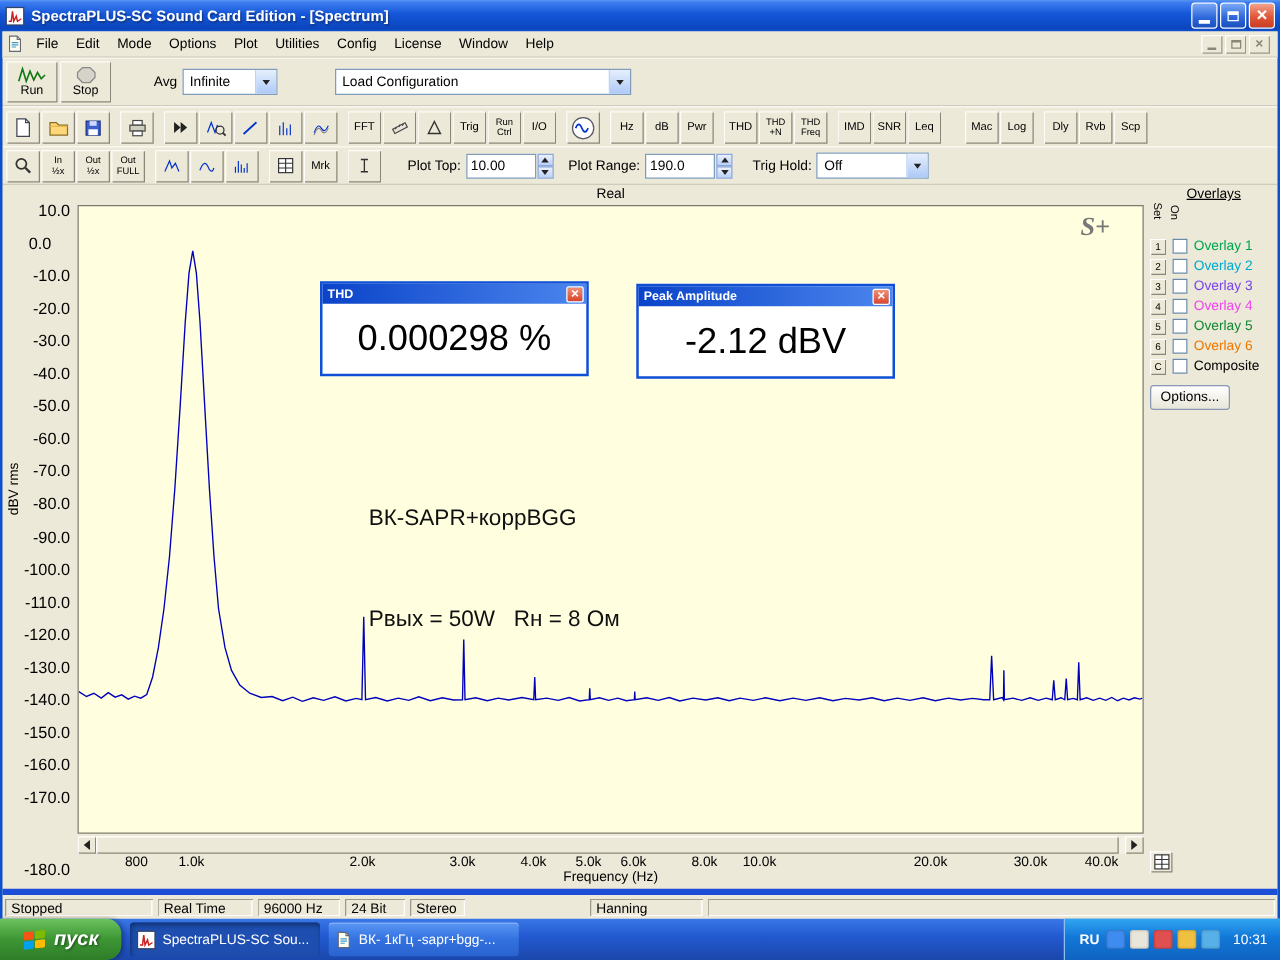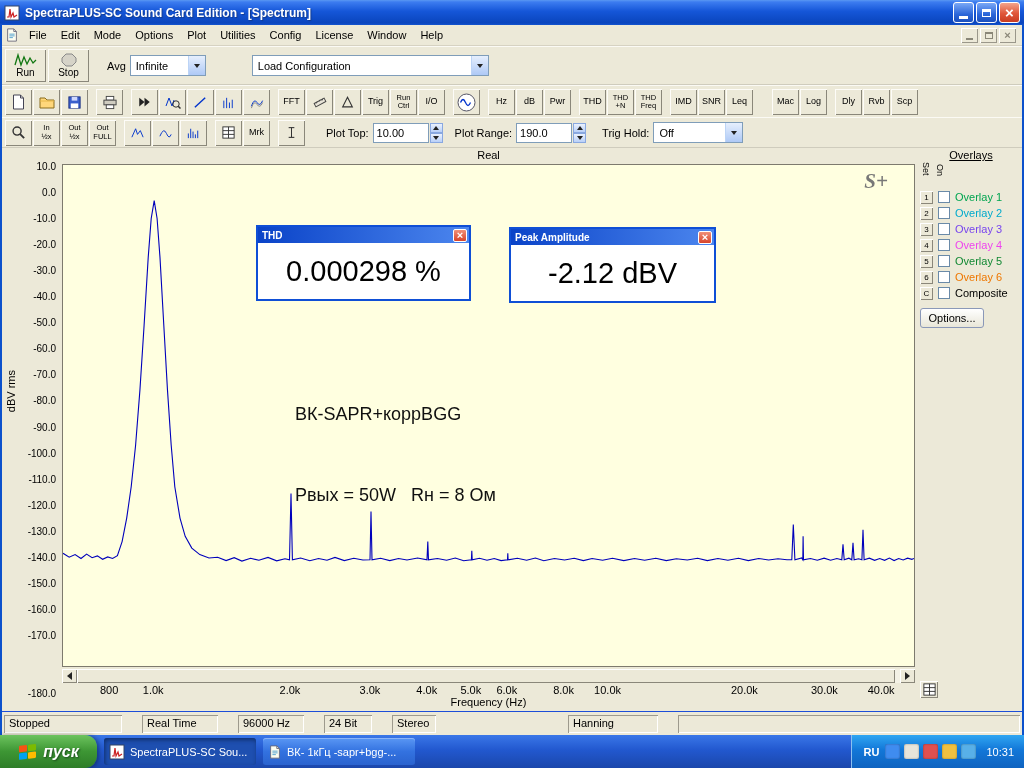--- a/index.html
+++ b/index.html
@@ -42,21 +42,21 @@
 .tri-up{width:0;height:0;border-left:3px solid transparent;border-right:3px solid transparent;border-bottom:4px solid #222}
 .tri-dn2{width:0;height:0;border-left:3px solid transparent;border-right:3px solid transparent;border-top:4px solid #222}
 .tri-left{width:0;height:0;border-top:4px solid transparent;border-bottom:4px solid transparent;border-right:5px solid #222}
 .tri-right{width:0;height:0;border-top:4px solid transparent;border-bottom:4px solid transparent;border-left:5px solid #222}
 .field{height:20px;border:1px solid #7f9db9;background:#fff;font-size:11px;padding:0 3px;font-family:inherit}
 .spin{display:flex;flex-direction:column;width:13px;height:20px;margin-left:1px}
 .spin-btn{flex:1;background:linear-gradient(#eaf1fd,#b9d0f8);border:1px solid #89a8e0;display:flex;align-items:center;justify-content:center}
 
 .plot-title{position:absolute;left:62px;top:149px;width:853px;text-align:center;z-index:5}
 .y-axis-title{position:absolute;left:5px;top:370px;writing-mode:vertical-rl;transform:rotate(180deg);font-size:11px}
-.ytick{position:absolute;left:8px;width:48px;text-align:right;font-size:10px}
+.ytick{position:absolute;left:8px;width:48px;text-align:right;font-size:13px}
 .plot-area{position:absolute;left:62px;top:164px;width:853px;height:503px;background:#ffffe0;border:1px solid #7d7a6e;z-index:1}
 .plot-area svg{position:absolute;left:0;top:0}
 .plot-logo{position:absolute;right:26px;top:4px;font-family:"Liberation Serif","DejaVu Serif",serif;font-style:italic;font-weight:bold;font-size:21px;color:#787878}
 .float-win{position:absolute;border:2px solid #0f4fd6;background:#fff;z-index:10}
 .fw-title{height:16px;background:linear-gradient(90deg,#0a43c8,#4c86ee);display:flex;align-items:center;color:#fff;font-size:10px;font-weight:bold;padding:0 2px 0 4px}
 .fw-title .t{flex:1}
 .fw-close{width:14px;height:13px;background:linear-gradient(#f09078,#d8442a);border:1px solid #fff;border-radius:2px;display:flex;align-items:center;justify-content:center}
 .fw-close::before{content:"×";color:#fff;font-size:11px;font-weight:bold;line-height:1}
 .fw-body{height:56px;display:flex;align-items:center;justify-content:center;font-size:29px}
 .thd-win{left:193px;top:60px;width:215px}
@@ -75,21 +75,21 @@
 .ov-header{text-align:center;text-decoration:underline;margin-bottom:1px}
 .ov-cols{position:relative;height:27px}
 .ov-set{position:absolute;left:3px;top:0;writing-mode:vertical-rl;font-size:9px}
 .ov-on{position:absolute;left:17px;top:2px;writing-mode:vertical-rl;font-size:9px}
 .ov-row{display:flex;align-items:center;height:16px}
 .ov-num{width:13px;height:13px;font-size:8px;display:flex;align-items:center;justify-content:center;background:#ece9d8;box-shadow:inset 1px 1px 0 #fff,inset -1px -1px 0 #8a877a;margin-left:2px}
 .ov-check{width:12px;height:12px;background:#fff;border:1px solid #6a8aa8;margin-left:5px}
 .ov-label{margin-left:5px;font-size:11px;white-space:nowrap}
 .ov-options{margin-top:7px;margin-left:2px;width:64px;height:20px;background:linear-gradient(#ffffff,#e8e6d8);border:1px solid #8a98b8;border-radius:3px;display:flex;align-items:center;justify-content:center}
 
-.statusbar{position:absolute;left:2px;top:711px;width:1020px;height:24px;background:#ece9d8;display:flex;gap:20px;padding:3px 2px 2px;border-top:1px solid #1d4ed8;z-index:30}
+.statusbar{position:absolute;left:2px;top:711px;width:1020px;height:24px;background:#ece9d8;display:flex;gap:4px;padding:3px 2px 2px;border-top:5px solid #1d4ed8;z-index:30}
 .status-cell{box-shadow:inset 1px 1px 0 #9d9a8d,inset -1px -1px 0 #fff;padding:2px 5px;white-space:nowrap;overflow:hidden}
 
 .taskbar{position:absolute;left:0;top:735px;width:1024px;height:33px;background:linear-gradient(#3a77e8,#2258cf 45%,#1b47ab);display:flex;align-items:stretch;z-index:60}
 .start-btn{width:97px;background:linear-gradient(#6cc35e,#3d9634 50%,#2e7d28);border-radius:0 12px 12px 0;display:flex;align-items:center;justify-content:center;gap:5px;color:#fff;font-size:16px;font-weight:bold;font-style:italic;text-shadow:1px 1px 2px #1d4d1d;box-shadow:2px 0 4px rgba(0,0,0,.35)}
 .task-btn{width:152px;margin:3px 0 3px 7px;border-radius:3px;background:linear-gradient(#5a97f4,#3372e0 50%,#2a63cf);display:flex;align-items:center;gap:5px;padding:0 5px;color:#fff;box-shadow:inset 0 1px 0 #8ab4f8}
 .task-btn.active{background:#1e4fb0;box-shadow:inset 1px 2px 4px #10306e}
 .task-label{overflow:hidden;white-space:nowrap;font-size:11px}
 .tray{margin-left:auto;display:flex;align-items:center;gap:6px;padding:0 10px 0 12px;background:linear-gradient(#30a6f2,#1277d8 45%,#0f63c0);border-left:1px solid #8cc0f0;color:#fff}
 .tray-lang{font-weight:bold}
 .tray-icon{width:15px;height:15px;border-radius:2px;box-shadow:inset 0 0 2px rgba(0,0,0,.4)}
@@ -162,21 +162,21 @@
       <span>Run</span>
     </div>
     <div class="big-btn">
       <span class="ic" id="stop-icon">
           <svg width="16" height="14" viewBox="0 0 16 14">
             <polygon points="5,1 11,1 15,5 15,9 11,13 5,13 1,9 1,5" fill="#d6d3c8" stroke="#888"></polygon>
           </svg>
         </span>
       <span>Stop</span>
     </div>
-    <span class="lbl" style="margin-left:16px">Avg</span>
+    <span class="lbl" style="margin-left:32px">Avg</span>
     <div class="combo" style="width:76px">
       <span class="combo-val">Infinite</span>
       <span class="combo-arrow">
           <span class="tri-down"></span>
         </span>
     </div>
     <div class="combo" style="width:237px;margin-left:46px">
       <span class="combo-val">Load Configuration</span>
       <span class="combo-arrow">
           <span class="tri-down"></span>
@@ -449,21 +449,21 @@
       <span class="combo-arrow">
           <span class="tri-down"></span>
         </span>
     </div>
   </div>
 
   <div class="plot-title">Real</div>
   <div class="y-axis-title">dBV rms</div>
   <div id="y-ticks">
       <div class="ytick" style="top: 161px;">10.0</div>
-      <div class="ytick" style="top: 187.053px;">0.0</div>
+      <div class="ytick" style="top: 187.053px; text-align: center;">0.0</div>
       <div class="ytick" style="top: 213.105px;">-10.0</div>
       <div class="ytick" style="top: 239.158px;">-20.0</div>
       <div class="ytick" style="top: 265.211px;">-30.0</div>
       <div class="ytick" style="top: 291.263px;">-40.0</div>
       <div class="ytick" style="top: 317.316px;">-50.0</div>
       <div class="ytick" style="top: 343.368px;">-60.0</div>
       <div class="ytick" style="top: 369.421px;">-70.0</div>
       <div class="ytick" style="top: 395.474px;">-80.0</div>
       <div class="ytick" style="top: 421.526px;">-90.0</div>
       <div class="ytick" style="top: 447.579px;">-100.0</div>

